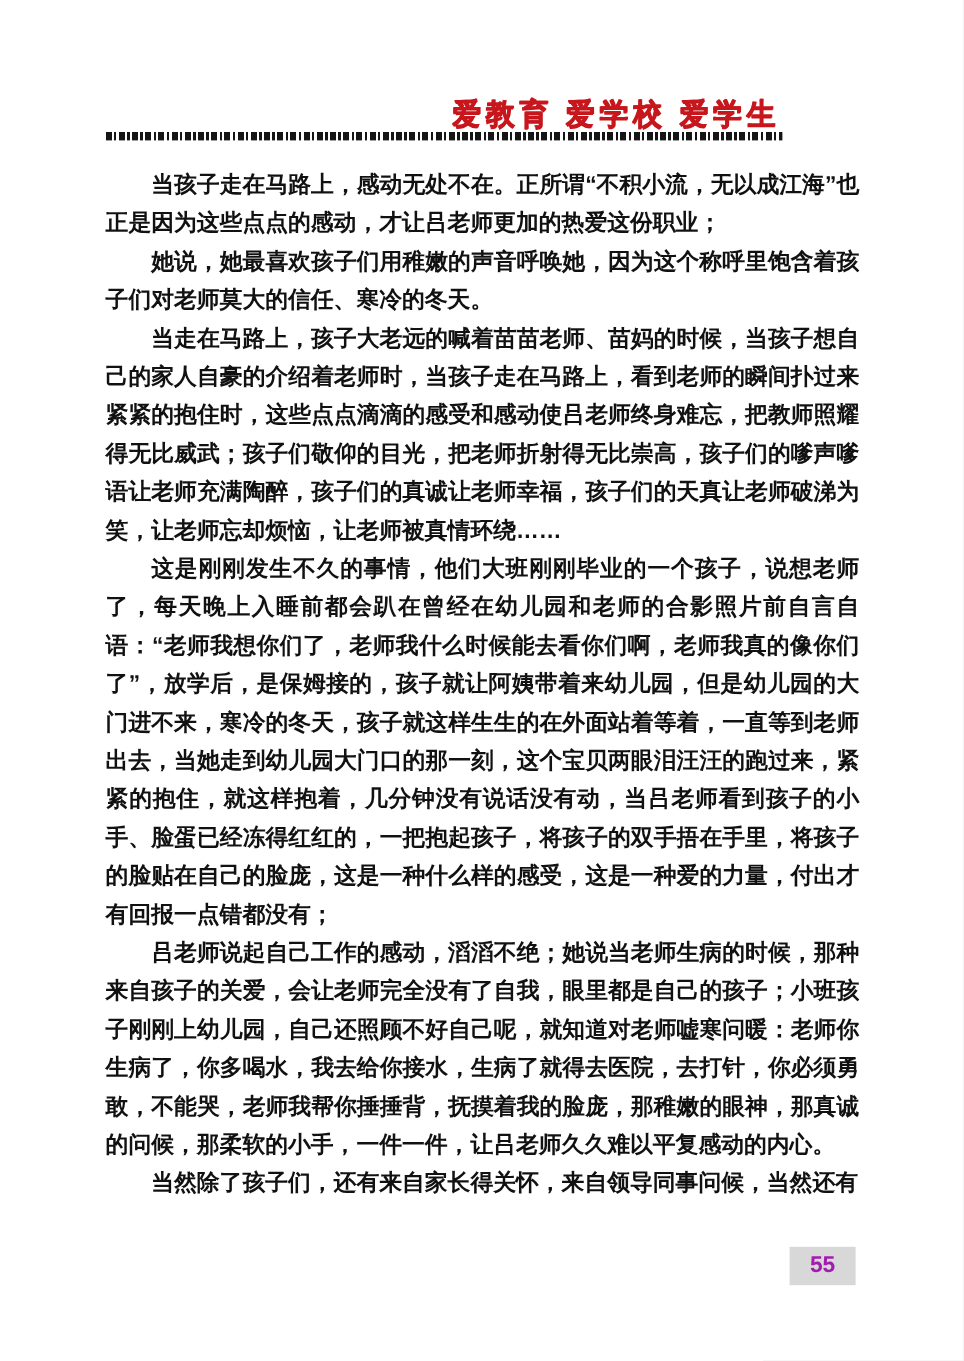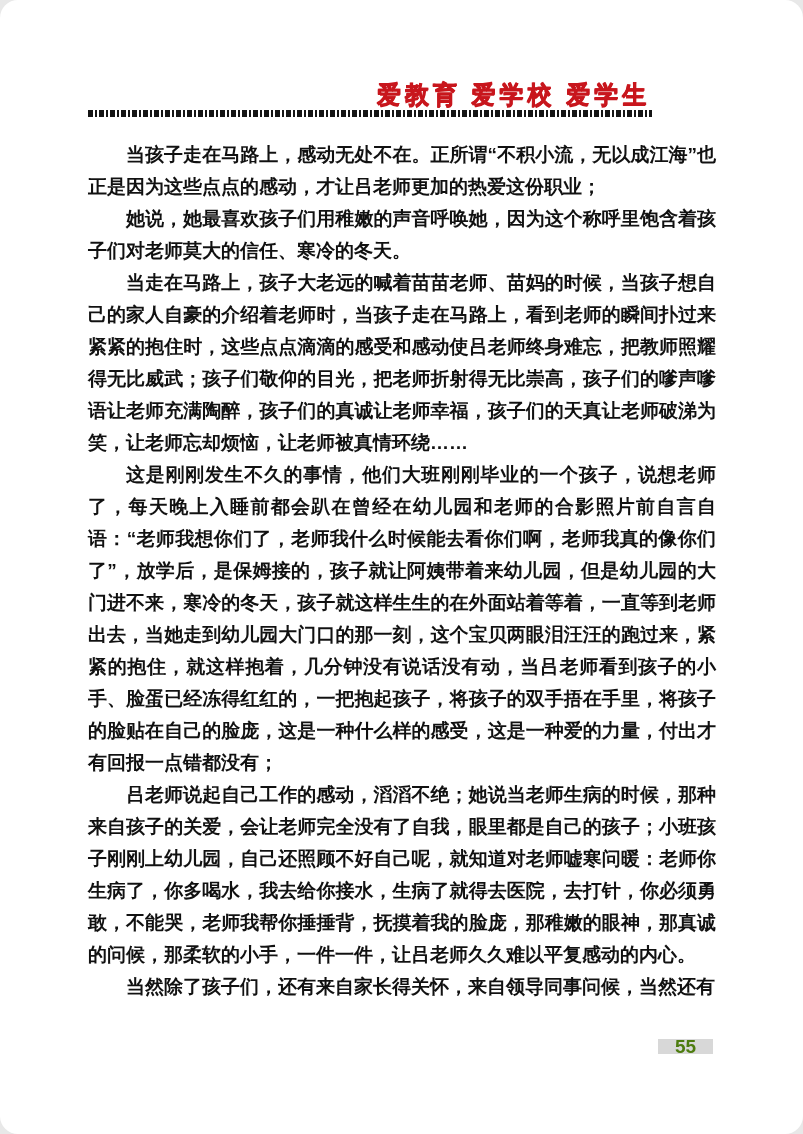--- a/index.html
+++ b/index.html
@@ -4,21 +4,20 @@
 <style>
   html, body { margin: 0; padding: 0; background: #e8e8e8; }
   .page {
     position: relative;
     width: 803px; height: 1134px;
     margin: 0 auto;
     background: #ffffff;
     font-family: "Liberation Sans", sans-serif;
     overflow: hidden;
     box-sizing: border-box;
-    border-radius: 18px;
   }
   
   .slogan {
     position: absolute;
     top: 79px; right: 153px;
     color: #c8161d;
     font-size: 24px;
     font-weight: 900;
     letter-spacing: 4px;
     white-space: nowrap;
@@ -62,28 +61,28 @@
   }
   .content p {
     margin: 0;
     word-break: break-all;
   }
   .content p.indent { text-indent: 2em; }
   
   .page-number {
     position: absolute;
     left: 658px; top: 1039px;
-    width: 55px; height: 15px;
+    width: 55px; height: 32px;
     background: #d8d8d8;
     display: flex;
     align-items: center;
     justify-content: center;
     font-size: 19px;
     font-weight: bold;
-    color: #4d7c0f;
+    color: #a21caf;
   }
 </style>
 </head>
 <body>
 
 <div class="page">
 
   <div class="slogan">爱教育 爱学校 爱学生</div>
 
   <div class="dotted-rule"></div>

